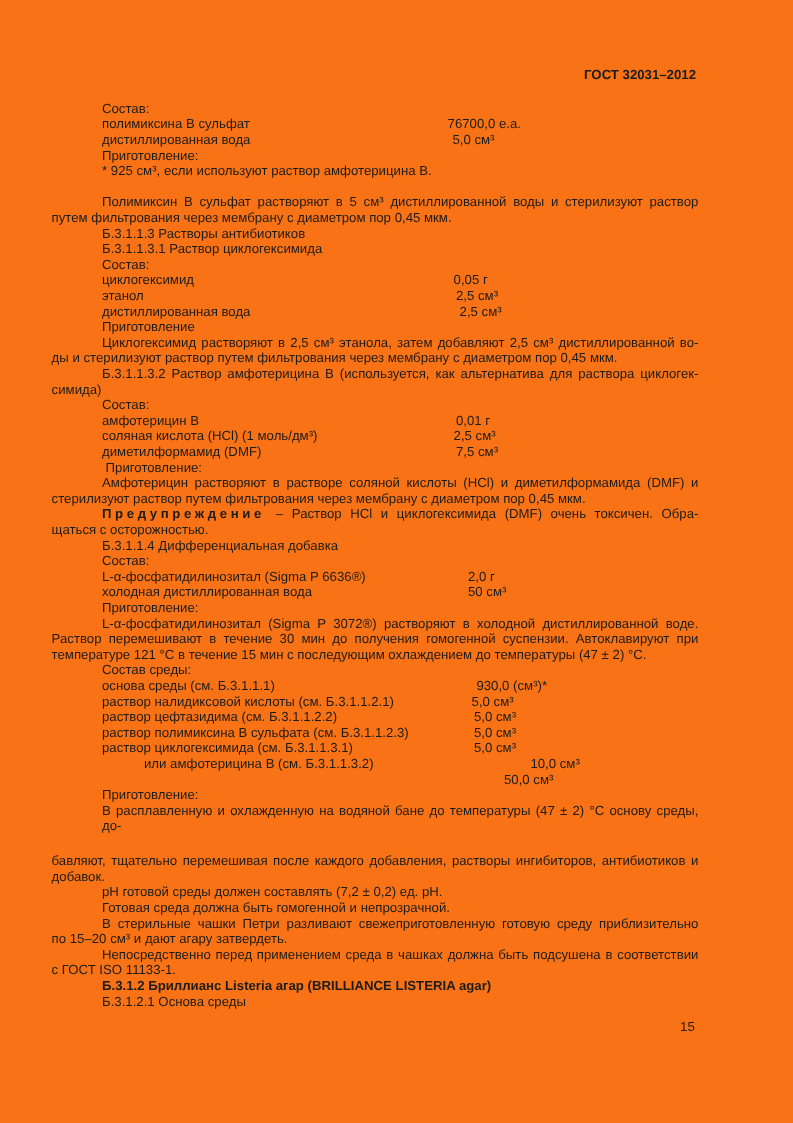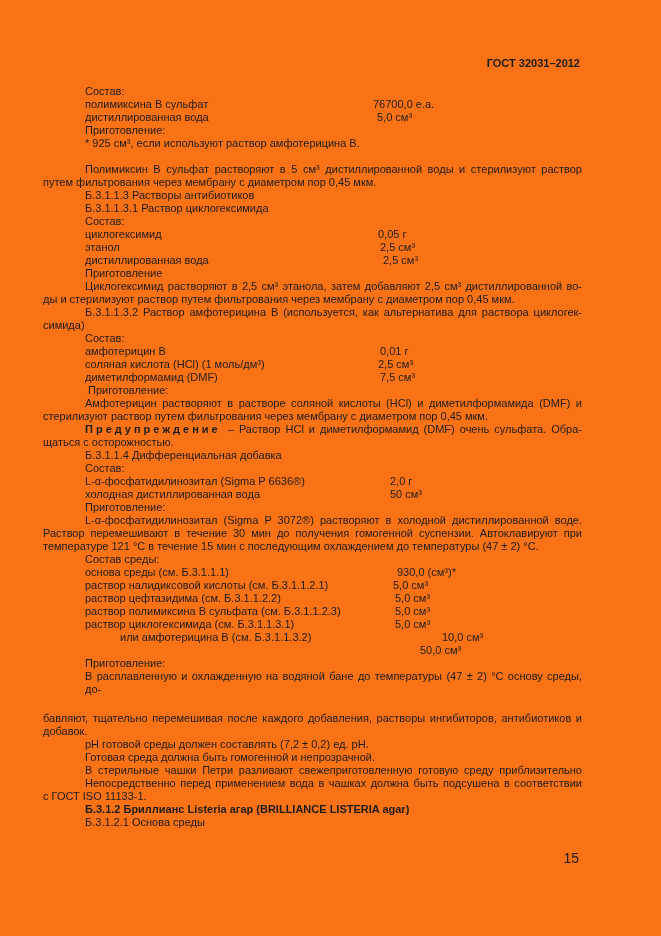--- a/index.html
+++ b/index.html
@@ -35,21 +35,21 @@
   .line.b{font-weight:bold;}
   .lab{display:inline-block;}
   .val{position:absolute;top:0;white-space:nowrap;}
   .warnword{
     font-weight:bold;
     letter-spacing:3px;
     padding-right:2px;
   }
   .pagenum{
     position:absolute;top:850px;right:82px;
-    font-size:14px;
+    font-size:11px;
   }
 </style>
 </head>
 <body>
 
 <div class="page">
   <div class="header">ГОСТ 32031–2012</div>
 
   <div class="body" id="doc-body">
       <div class="line" style="padding-left: 42px;">Состав:</div>
@@ -70,21 +70,21 @@
       <div class="line" style="padding-left: 0px;">ды и стерилизуют раствор путем фильтрования через мембрану с диаметром пор 0,45 мкм.</div>
       <div class="line j" style="padding-left: 42px;">Б.3.1.1.3.2 Раствор амфотерицина В (используется, как альтернатива для раствора циклогек-</div>
       <div class="line" style="padding-left: 0px;">симида)</div>
       <div class="line" style="padding-left: 42px;">Состав:</div>
       <div class="line"><span class="lab" style="padding-left: 42px;">амфотерицин В</span><span class="val" style="left: 337px;">0,01 г</span></div>
       <div class="line"><span class="lab" style="padding-left: 42px;">соляная кислота (HCl) (1 моль/дм³)</span><span class="val" style="left: 335px;">2,5 см³</span></div>
       <div class="line"><span class="lab" style="padding-left: 42px;">диметилформамид (DMF)</span><span class="val" style="left: 337px;">7,5 см³</span></div>
       <div class="line" style="padding-left: 45px;">Приготовление:</div>
       <div class="line j" style="padding-left: 42px;">Амфотерицин растворяют в растворе соляной кислоты (HCl) и диметилформамида (DMF) и</div>
       <div class="line" style="padding-left: 0px;">стерилизуют раствор путем фильтрования через мембрану с диаметром пор 0,45 мкм.</div>
-      <div class="line j" style="padding-left: 42px;"><span class="warnword">Предупреждение</span><span> – Раствор HCl  и диметилформамид (DMF) очень сульфата. Обра-</span></div>
+      <div class="line j" style="padding-left: 42px;"><span class="warnword">Предупреждение</span><span> – Раствор HCl  и циклогексимида (DMF) очень токсичен. Обра-</span></div>
       <div class="line" style="padding-left: 0px;">щаться с осторожностью.</div>
       <div class="line" style="padding-left: 42px;">Б.3.1.1.4 Дифференциальная добавка</div>
       <div class="line" style="padding-left: 42px;">Состав:</div>
       <div class="line"><span class="lab" style="padding-left: 42px;">L-α-фосфатидилинозитал (Sigma P 6636®)</span><span class="val" style="left: 347px;">2,0 г</span></div>
       <div class="line"><span class="lab" style="padding-left: 42px;">холодная дистиллированная вода</span><span class="val" style="left: 347px;">50 см³</span></div>
       <div class="line" style="padding-left: 42px;">Приготовление:</div>
       <div class="line j" style="padding-left: 42px;">L-α-фосфатидилинозитал (Sigma P 3072®) растворяют в холодной дистиллированной воде.</div>
       <div class="line j" style="padding-left: 0px;">Раствор перемешивают в течение 30 мин до получения гомогенной суспензии. Автоклавируют при</div>
       <div class="line" style="padding-left: 0px;">температуре 121 °С в течение 15 мин с последующим охлаждением до температуры (47 ± 2) °С.</div>
       <div class="line" style="padding-left: 42px;">Состав среды:</div>
@@ -95,20 +95,21 @@
       <div class="line"><span class="lab" style="padding-left: 42px;">раствор циклогексимида (см. Б.3.1.1.3.1)</span><span class="val" style="left: 352px;">5,0 см³</span></div>
       <div class="line"><span class="lab" style="padding-left: 77px;">или амфотерицина В (см. Б.3.1.1.3.2)</span><span class="val" style="left: 399px;">10,0 см³</span></div>
       <div class="line"><span class="val" style="left: 377px;">50,0 см³</span></div>
       <div class="line" style="padding-left: 42px;">Приготовление:</div>
       <div class="line j" style="padding-left: 42px;">В расплавленную и охлажденную на водяной бане до температуры (47 ± 2) °С основу среды, до-</div>
       <div class="line j" style="padding-left: 0px; margin-top: 16px;">бавляют, тщательно перемешивая после каждого добавления, растворы ингибиторов, антибиотиков и</div>
       <div class="line" style="padding-left: 0px;">добавок.</div>
       <div class="line" style="padding-left: 42px;">рН готовой среды должен составлять (7,2 ± 0,2) ед. рН.</div>
       <div class="line" style="padding-left: 42px;">Готовая среда должна быть гомогенной и непрозрачной.</div>
       <div class="line j" style="padding-left: 42px;">В стерильные чашки Петри разливают свежеприготовленную готовую среду приблизительно</div>
-      <div class="line j" style="padding-left: 42px;">Непосредственно перед применением вода в чашках должна быть подсушена в соответствии</div>
+      <div class="line" style="padding-left: 0px;">по 15–20 см³  и дают агару затвердеть.</div>
+      <div class="line j" style="padding-left: 42px;">Непосредственно перед применением среда в чашках должна быть подсушена в соответствии</div>
       <div class="line" style="padding-left: 0px;">с ГОСТ ISO 11133-1.</div>
       <div class="line b" style="padding-left: 42px;">Б.3.1.2 Бриллианс Listeria агар (BRILLIANCE LISTERIA agar)</div>
       <div class="line" style="padding-left: 42px;">Б.3.1.2.1 Основа среды</div>
     </div>
 
   <div class="pagenum">15</div>
 </div>
 
 </body></html>

